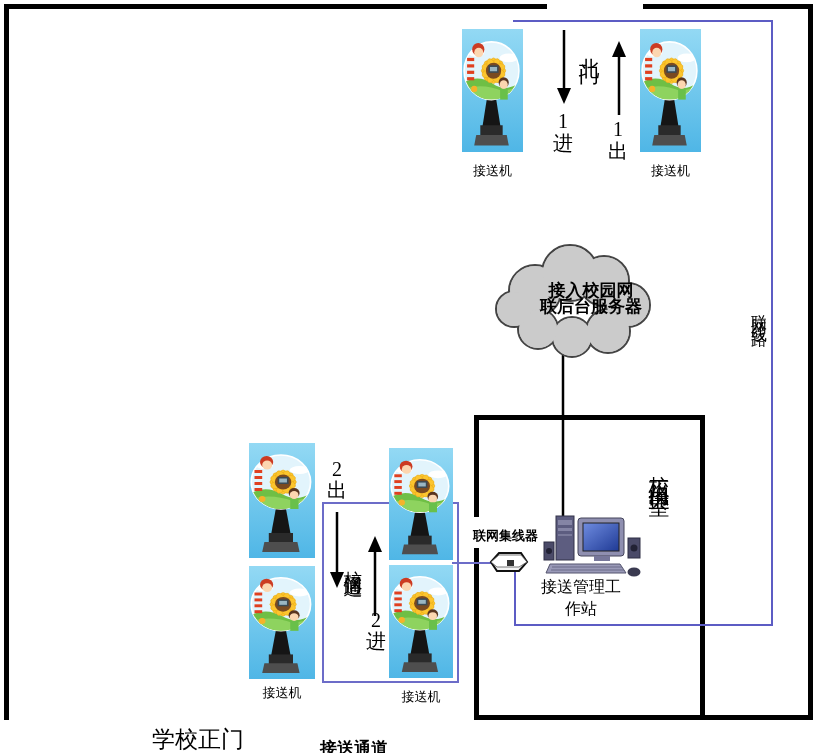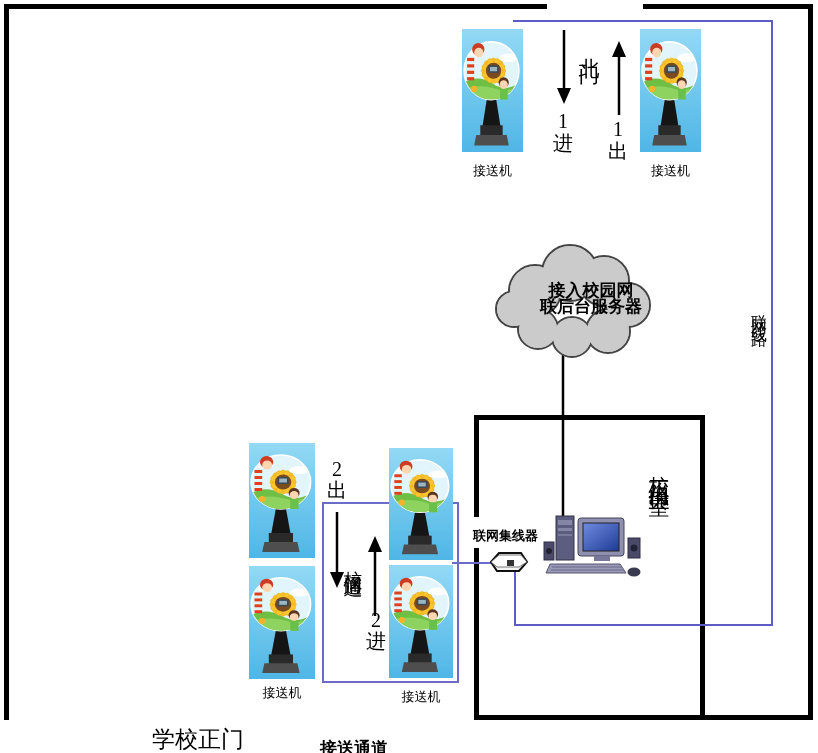--- a/index.html
+++ b/index.html
@@ -196,20 +196,21 @@
   <div class="lbl center" style="left:462px;top:162px;width:61px;font-size:13px;">接送机</div>
   <div class="lbl center" style="left:640px;top:162px;width:61px;font-size:13px;">接送机</div>
 
   <div class="lbl center" style="left:519px;top:283px;width:144px;font-size:17px;font-weight:bold;line-height:16px;">接入校园网
 联后台服务器</div>
 
   <div class="lbl vtext" style="left:748px;top:301px;font-size:16px;letter-spacing:6px;">联网线路</div>
 
   <div class="lbl vtext" style="left:645px;top:459px;font-size:21px;letter-spacing:4px;">校正门保卫室</div>
   <div class="lbl" style="left:473px;top:527px;font-size:13px;font-weight:bold;">联网集线器</div>
+  <div class="lbl center" style="left:538px;top:576px;width:86px;font-size:16px;line-height:22px;">接送管理工作站</div>
 
   <div class="lbl center" style="left:321px;top:459px;width:32px;font-size:20px;line-height:21px;">2
 出</div>
   <div class="lbl vtext" style="left:340px;top:555px;font-size:19px;letter-spacing:3px;">校门通道</div>
   <div class="lbl center" style="left:360px;top:610px;width:32px;font-size:20px;line-height:21px;">2
 进</div>
 
   <div class="lbl center" style="left:249px;top:684px;width:66px;font-size:13px;">接送机</div>
   <div class="lbl center" style="left:389px;top:688px;width:64px;font-size:13px;">接送机</div>
 

